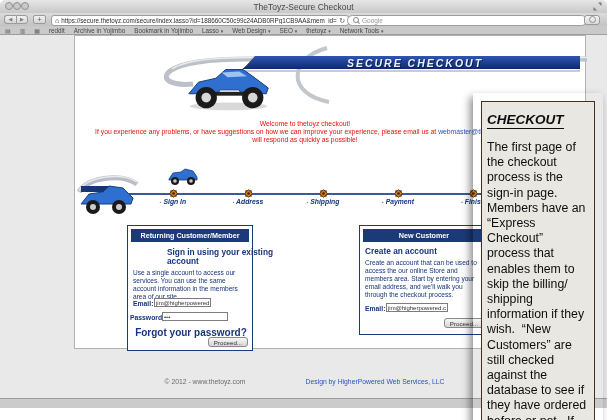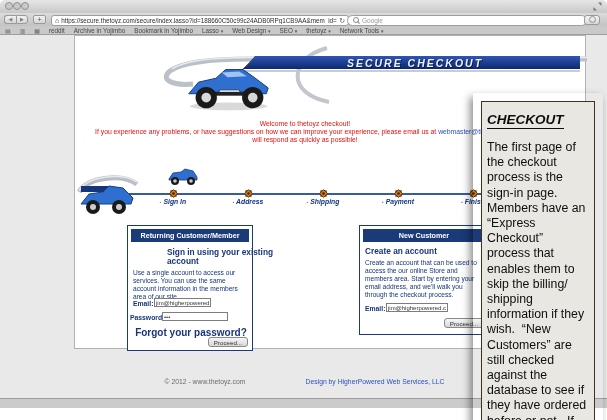--- a/index.html
+++ b/index.html
@@ -70,20 +70,21 @@
 </style>
 </head>
 <body>
 
 <div class="win">
 
   <div class="abs titlebar">
     <div class="abs wdot" style="left:5px;"></div>
     <div class="abs wdot" style="left:13px;"></div>
     <div class="abs wdot" style="left:21px;"></div>
+    <div class="abs wtitle">TheToyz-Secure Checkout</div>
     <svg class="abs expand-ic" width="9" height="9" viewBox="0 0 9 9">
       <polygon points="8.5,0.5 5,0.5 8.5,4" fill="#777"></polygon>
       <polygon points="0.5,8.5 4,8.5 0.5,5" fill="#777"></polygon>
     </svg>
   </div>
 
   <div class="abs toolbar">
     <div class="abs navseg">
       <button class="navbtn b">
           <span>◀</span>

